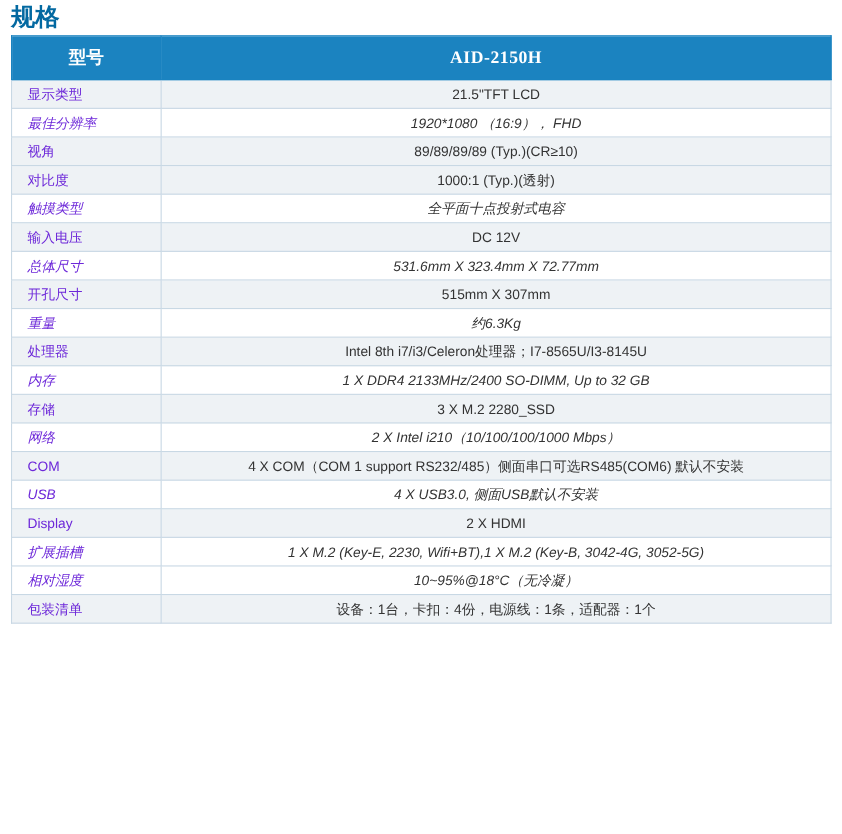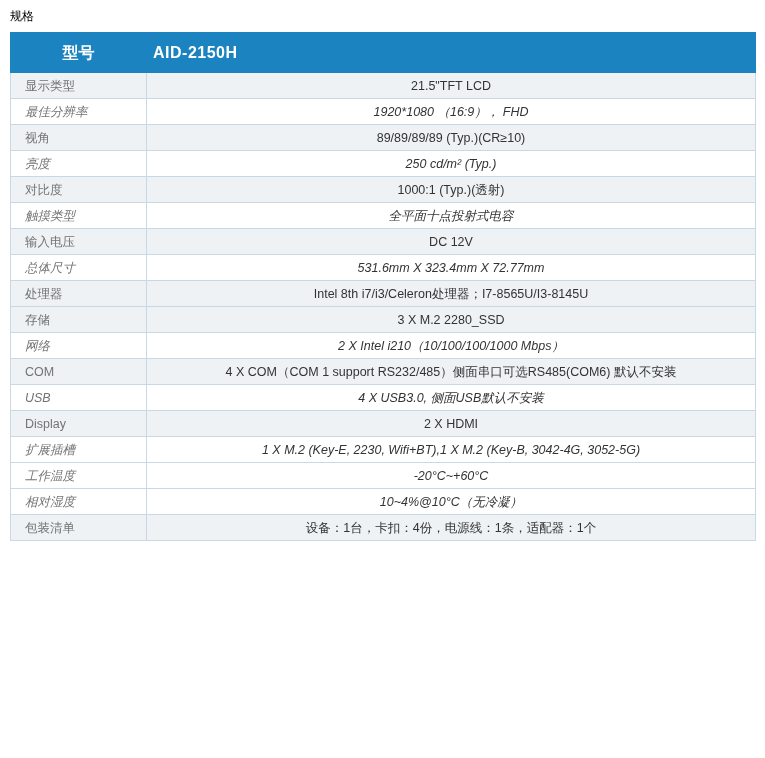--- a/index.html
+++ b/index.html
@@ -15,23 +15,23 @@
     -webkit-font-smoothing: antialiased;
   }
   .page {
     position: relative;
     width: 765px;
     height: 758px;
     box-sizing: border-box;
     padding: 0;
   }
   .section-title {
-    color: #000000;
-    font-size: 12px;
-    font-weight: normal;
+    color: #0369a1;
+    font-size: 22px;
+    font-weight: bold;
     margin: 6px 0 6px 10px;
     line-height: 20px;
   }
   table.spec {
     border-collapse: collapse;
     width: 745px;
     margin-left: 10px;
     table-layout: fixed;
     border: 1px solid #c8d8e4;
   }
@@ -52,27 +52,28 @@
     color: #ffffff;
     font-size: 16px;
     font-weight: bold;
     height: 40px;
     border: 1px solid #1b83c0;
   }
   table.spec thead th.head-label {
     text-align: center;
   }
   table.spec thead th.head-value {
-    text-align: left;
+    text-align: center;
     letter-spacing: 0.5px;
+    font-family: Liberation Serif, serif;
   }
   table.spec td.label {
     text-align: left;
     padding-left: 14px;
-    color: #737373;
+    color: #6d28d9;
   }
   table.spec td.value {
     text-align: center;
     color: #333333;
   }
   tr.odd td { background: #eef2f5; }
   tr.even td { background: #ffffff; font-style: italic; }
 </style>
 </head>
 <body>
@@ -98,43 +99,51 @@
           <td class="value">21.5"TFT  LCD</td>
         </tr>
         <tr class="even">
           <td class="label">最佳分辨率</td>
           <td class="value">1920*1080 （16:9）， FHD</td>
         </tr>
         <tr class="odd">
           <td class="label">视角</td>
           <td class="value">89/89/89/89 (Typ.)(CR≥10)</td>
         </tr>
-        <tr class="even">
-          <td class="label">亮度</td>
-          <td class="value">250 cd/m² (Typ.)</td>
-        </tr>
         <tr class="odd">
           <td class="label">对比度</td>
           <td class="value">1000:1 (Typ.)(透射)</td>
         </tr>
         <tr class="even">
           <td class="label">触摸类型</td>
           <td class="value">全平面十点投射式电容</td>
         </tr>
         <tr class="odd">
           <td class="label">输入电压</td>
           <td class="value">DC 12V</td>
         </tr>
         <tr class="even">
           <td class="label">总体尺寸</td>
           <td class="value">531.6mm X 323.4mm X 72.77mm</td>
         </tr>
         <tr class="odd">
+          <td class="label">开孔尺寸</td>
+          <td class="value">515mm X 307mm</td>
+        </tr>
+        <tr class="even">
+          <td class="label">重量</td>
+          <td class="value">约6.3Kg</td>
+        </tr>
+        <tr class="odd">
           <td class="label">处理器</td>
           <td class="value">Intel 8th i7/i3/Celeron处理器；I7-8565U/I3-8145U</td>
+        </tr>
+        <tr class="even">
+          <td class="label">内存</td>
+          <td class="value">1 X DDR4 2133MHz/2400 SO-DIMM, Up to 32 GB</td>
         </tr>
         <tr class="odd">
           <td class="label">存储</td>
           <td class="value">3 X M.2 2280_SSD</td>
         </tr>
         <tr class="even">
           <td class="label">网络</td>
           <td class="value">2 X Intel i210（10/100/100/1000 Mbps）</td>
         </tr>
         <tr class="odd">
@@ -147,26 +156,22 @@
         </tr>
         <tr class="odd">
           <td class="label">Display</td>
           <td class="value">2 X HDMI</td>
         </tr>
         <tr class="even">
           <td class="label">扩展插槽</td>
           <td class="value">1 X M.2 (Key-E, 2230, Wifi+BT),1 X M.2 (Key-B, 3042-4G, 3052-5G)</td>
         </tr>
         <tr class="even">
-          <td class="label">工作温度</td>
-          <td class="value">-20°C~+60°C</td>
-        </tr>
-        <tr class="even">
           <td class="label">相对湿度</td>
-          <td class="value">10~4%@10°C（无冷凝）</td>
+          <td class="value">10~95%@18°C（无冷凝）</td>
         </tr>
         <tr class="odd">
           <td class="label">包装清单</td>
           <td class="value">设备：1台，卡扣：4份，电源线：1条，适配器：1个</td>
         </tr>
       </tbody>
   </table>
 
 </div>
 

